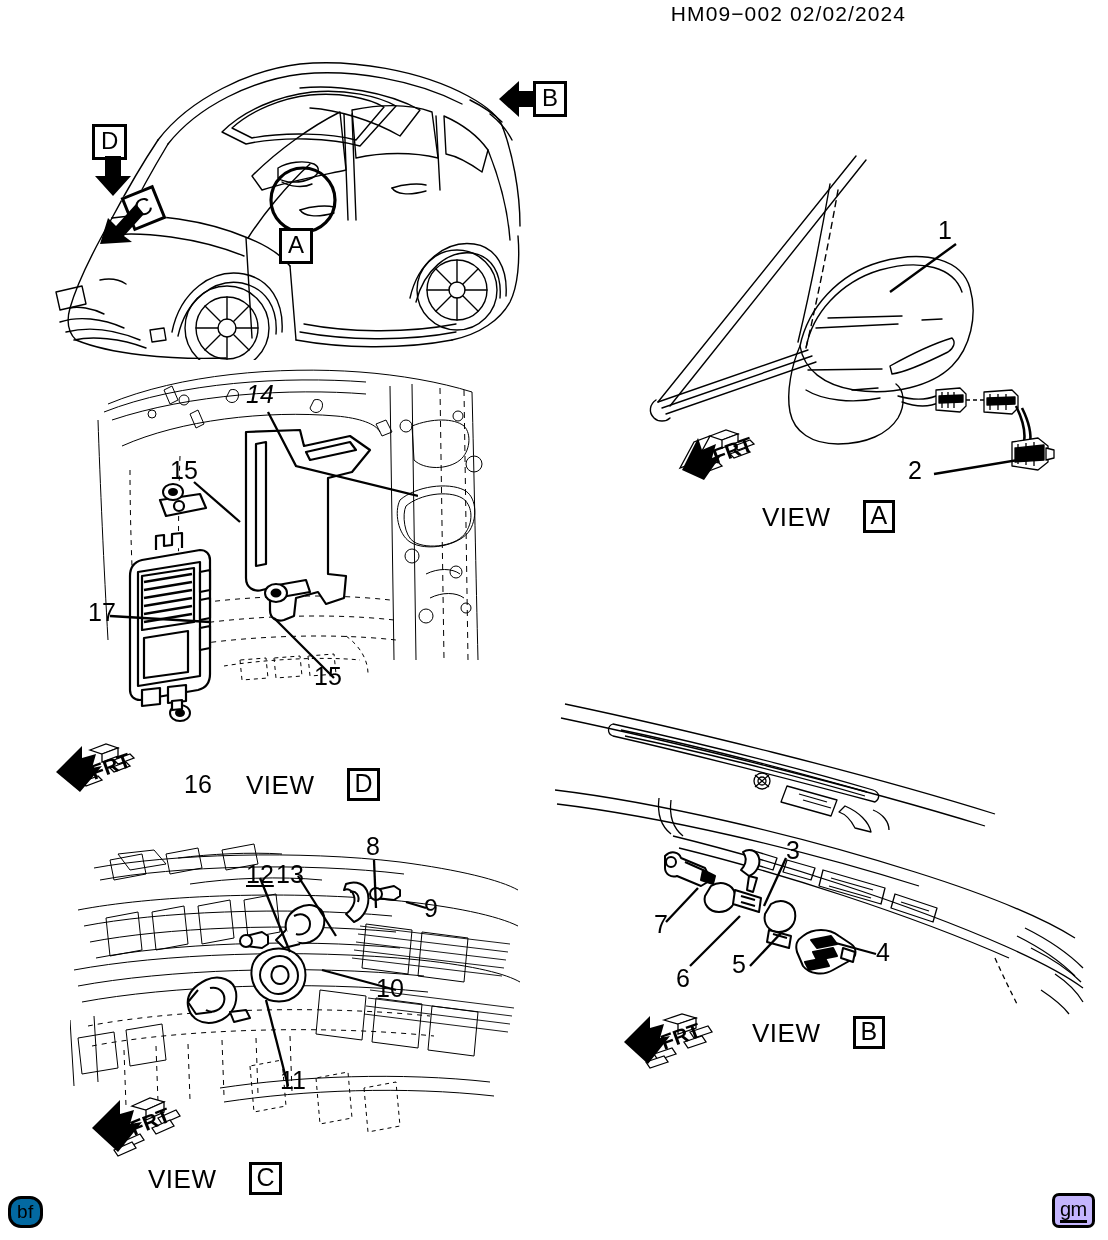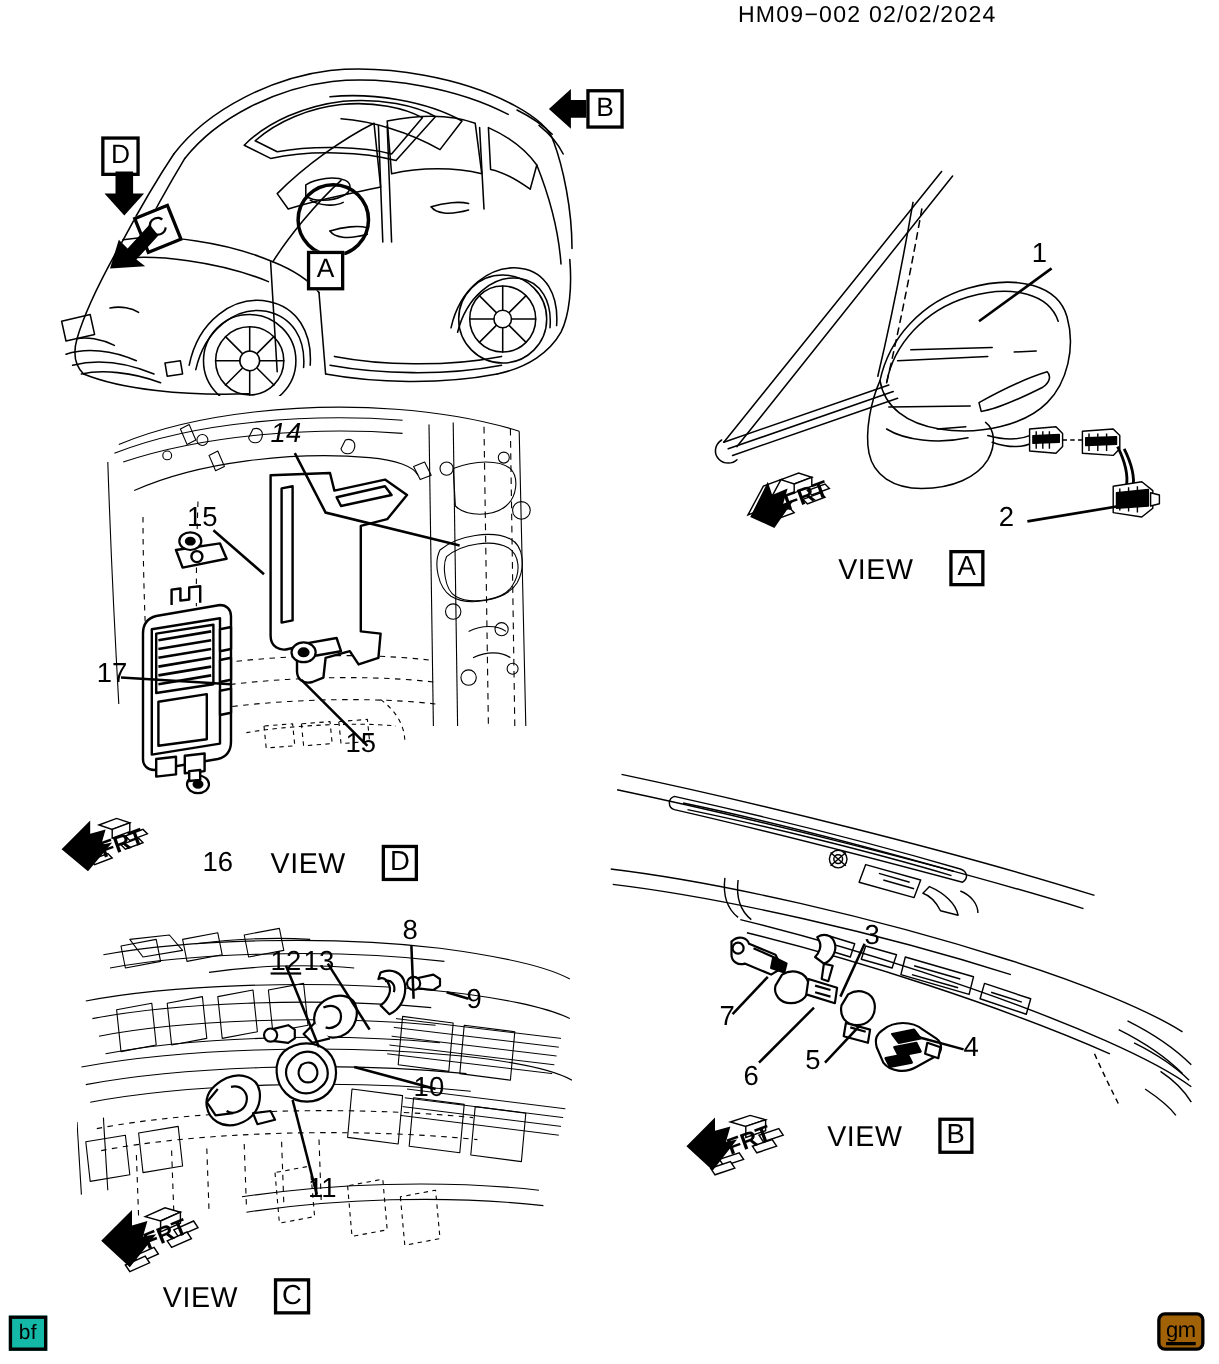--- a/index.html
+++ b/index.html
@@ -36,27 +36,27 @@
 
   
   .keybox{
     position:absolute; border:3px solid #000; background:#fff;
     font-size:24px; line-height:1; padding:2px 6px 4px 6px;
     font-family:"Liberation Sans","DejaVu Sans",sans-serif;
   }
 
   
   .cornerbox{
-    position:absolute; border:3px solid #000; border-radius:0;
-    background:#14b8a6; font-size:19px; line-height:1;
+    position:absolute; border:3px solid #000; border-radius:13px;
+    background:#0369a1; font-size:19px; line-height:1;
     padding:3px 6px 4px 6px; letter-spacing:.5px;
   }
   .gm-logo{
     position:absolute; border:3px solid #000; border-radius:7px;
-    background:#a16207; padding:3px 5px 2px 5px;
+    background:#c4b5fd; padding:3px 5px 2px 5px;
   }
   .gm-logo .gm-txt{
     font-size:20px; line-height:1; letter-spacing:-0.5px;
     border-bottom:3px solid #000; padding-bottom:1px; display:block;
     font-family:"Liberation Sans","DejaVu Sans",sans-serif;
   }
 </style>
 </head>
 <body>
 

